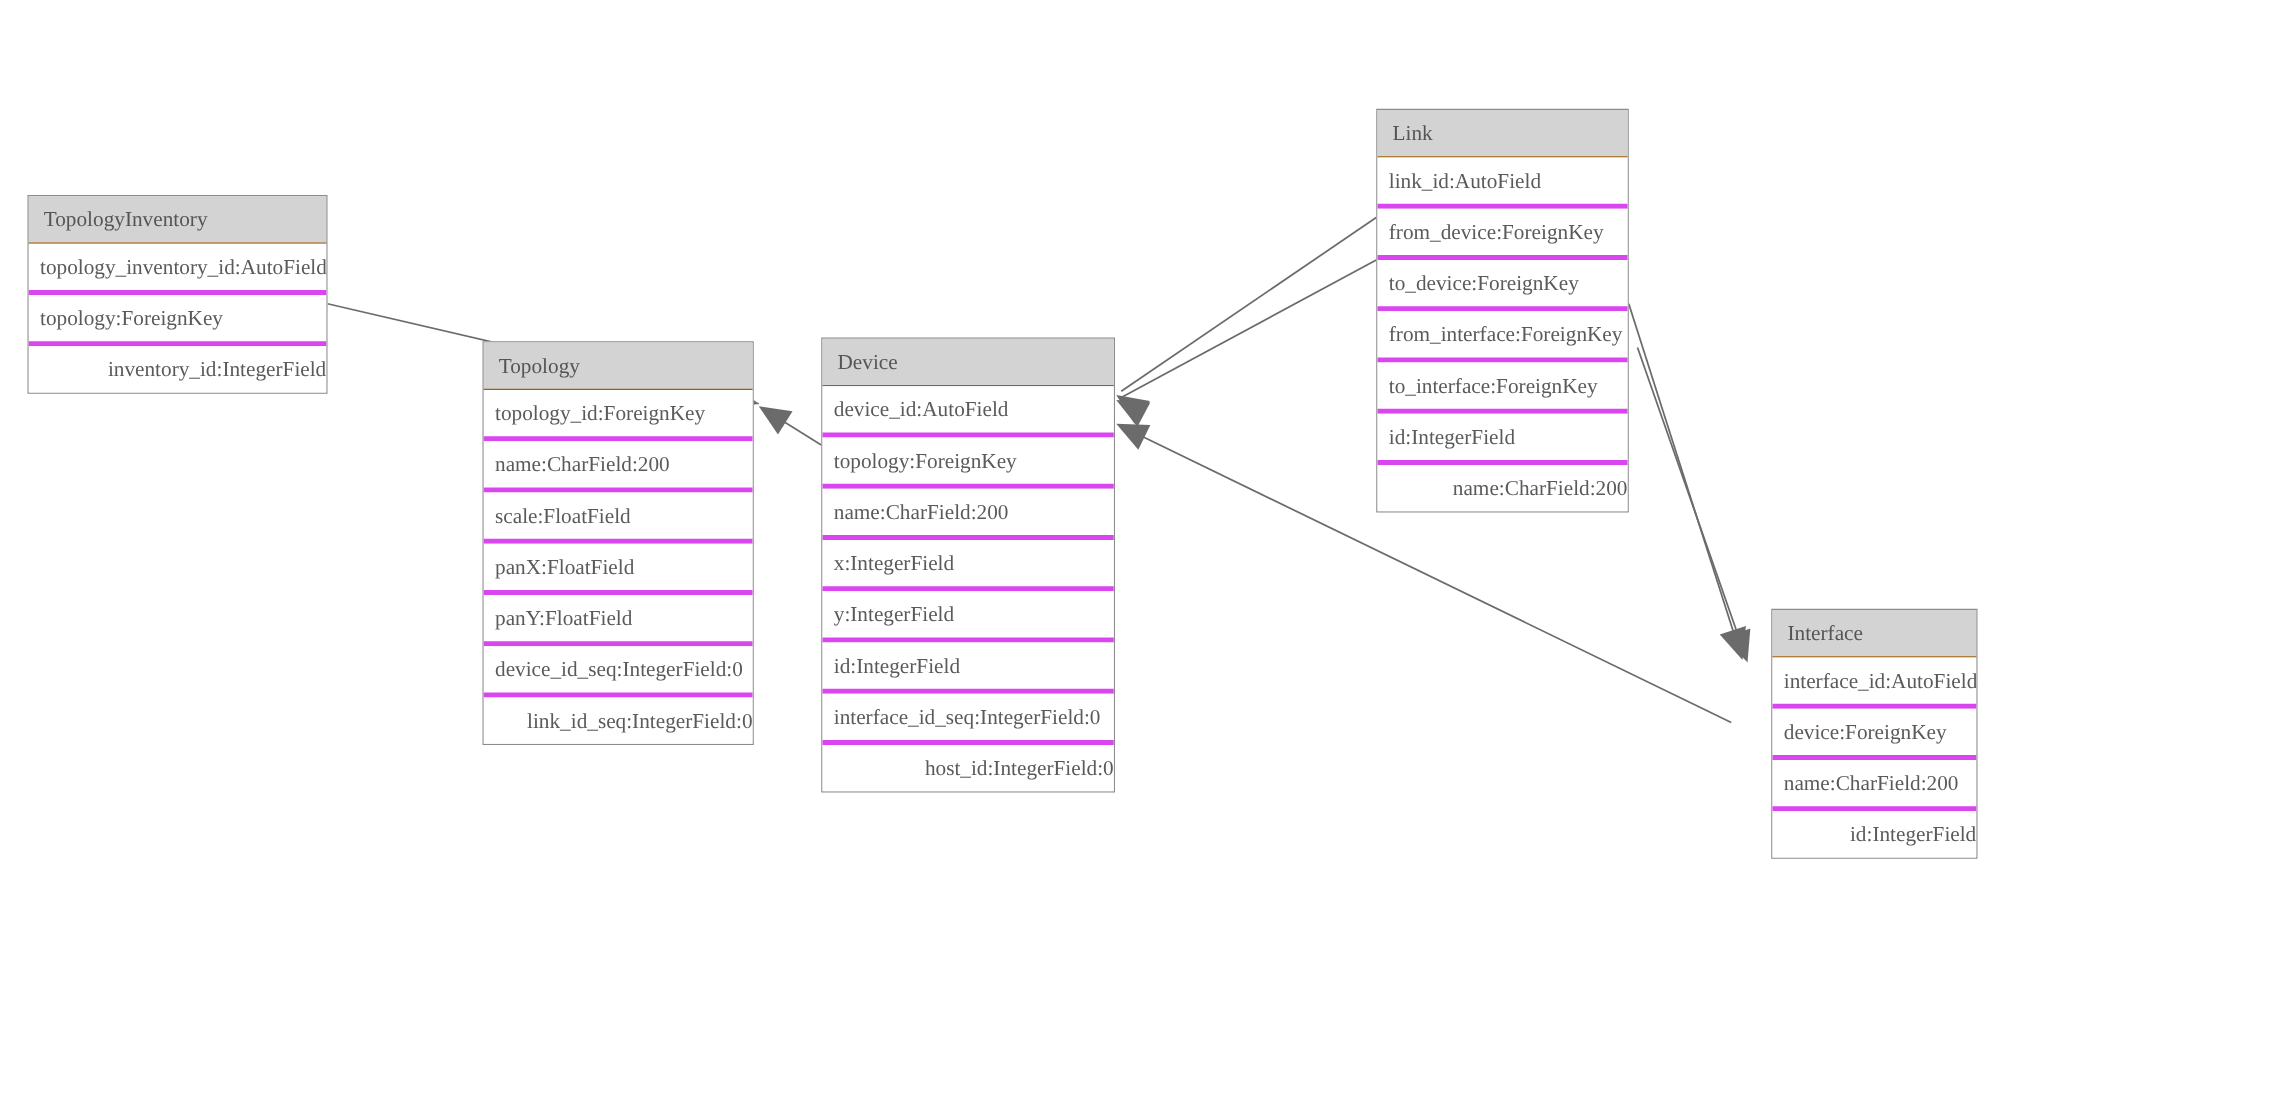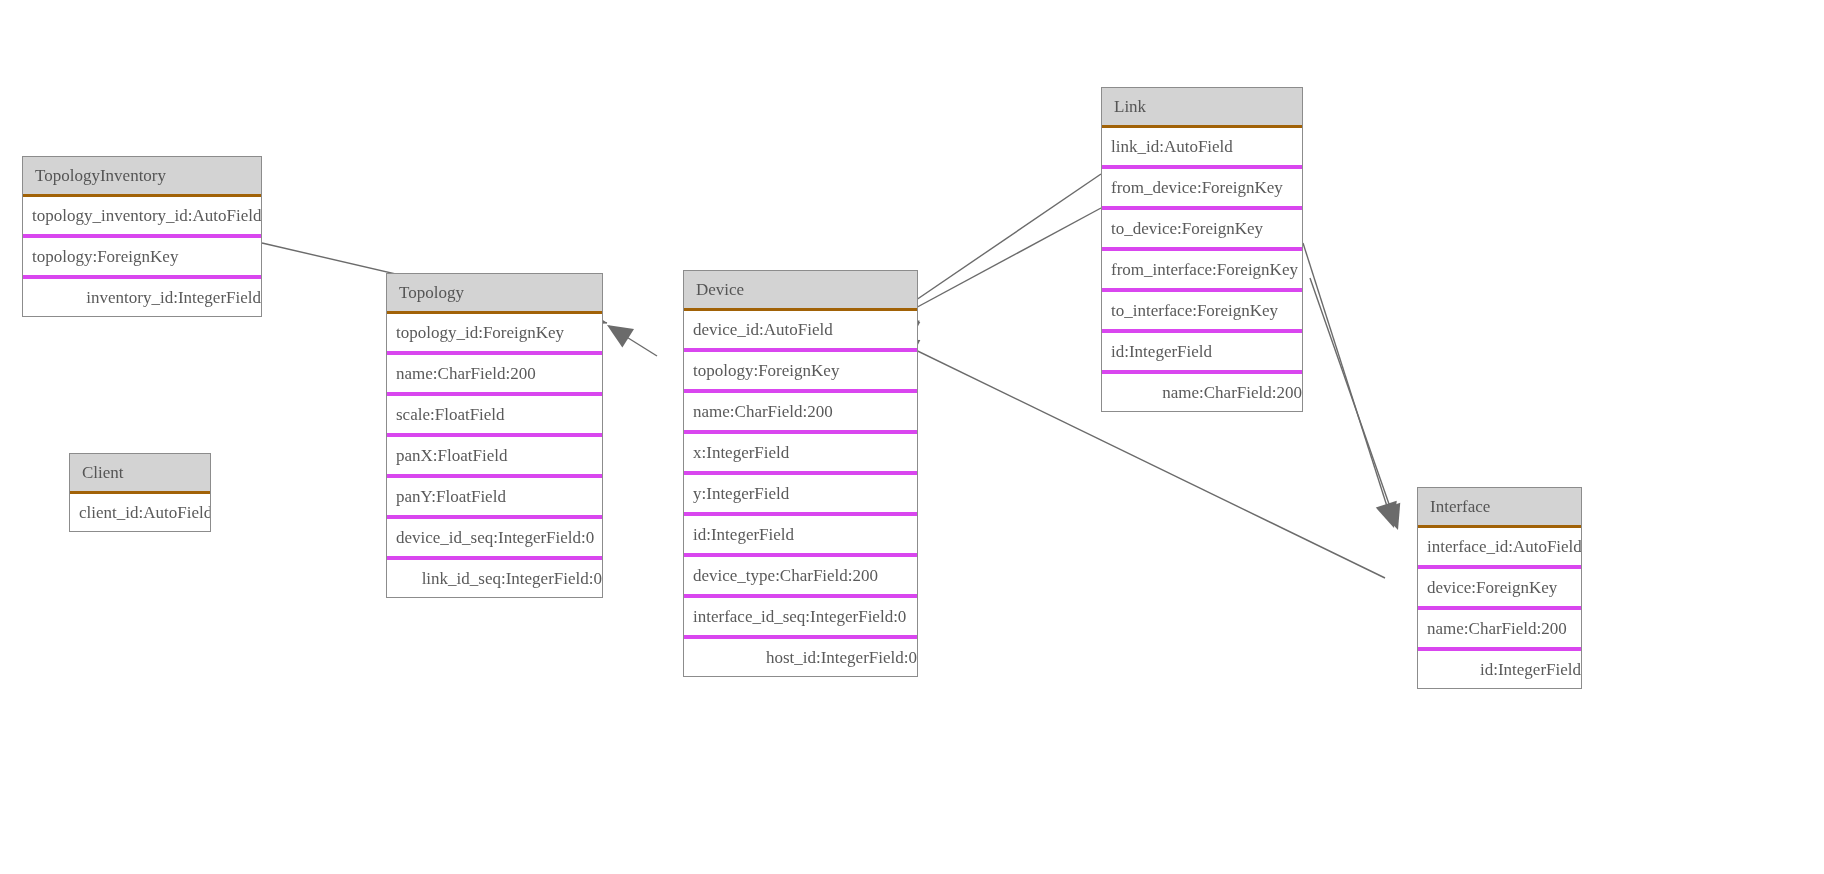--- a/index.html
+++ b/index.html
@@ -26,21 +26,21 @@
     pointer-events: none;
   }
   .entity {
     position: absolute;
     border: 1px solid #8c8c8c;
     background: #ffffff;
     z-index: 2;
   }
   .entity-header {
     background: #d3d3d3;
-    border-bottom: 3px solid #a16207;
+    border-bottom: 1px solid #a16207;
     color: #555555;
     font-size: 17px;
     line-height: 1;
     padding: 10px 0 10px 12px;
     white-space: nowrap;
     overflow: hidden;
   }
   .entity-field {
     border-bottom: 4px solid #d946ef;
     color: #5a5a5a;
@@ -98,33 +98,28 @@
     <div class="entity" style="left: 386px; top: 273px; width: 217px;">
       <div class="entity-header">Topology</div>
       <div class="entity-field">topology_id:ForeignKey</div>
       <div class="entity-field">name:CharField:200</div>
       <div class="entity-field">scale:FloatField</div>
       <div class="entity-field">panX:FloatField</div>
       <div class="entity-field">panY:FloatField</div>
       <div class="entity-field">device_id_seq:IntegerField:0</div>
       <div class="entity-field">link_id_seq:IntegerField:0</div>
     </div>
-    <div class="entity" style="left: 69px; top: 453px; width: 142px;">
-      <div class="entity-header">Client</div>
-      <div class="entity-field">client_id:AutoField</div>
-    </div>
-    <div class="entity" style="left: 657px; top: 270px; width: 235px; margin-left: 26px;">
+    <div class="entity" style="left: 657px; top: 270px; width: 235px;">
       <div class="entity-header">Device</div>
       <div class="entity-field">device_id:AutoField</div>
       <div class="entity-field">topology:ForeignKey</div>
       <div class="entity-field">name:CharField:200</div>
       <div class="entity-field">x:IntegerField</div>
       <div class="entity-field">y:IntegerField</div>
       <div class="entity-field">id:IntegerField</div>
-      <div class="entity-field">device_type:CharField:200</div>
       <div class="entity-field">interface_id_seq:IntegerField:0</div>
       <div class="entity-field">host_id:IntegerField:0</div>
     </div>
     <div class="entity" style="left: 1101px; top: 87px; width: 202px;">
       <div class="entity-header">Link</div>
       <div class="entity-field">link_id:AutoField</div>
       <div class="entity-field">from_device:ForeignKey</div>
       <div class="entity-field">to_device:ForeignKey</div>
       <div class="entity-field">from_interface:ForeignKey</div>
       <div class="entity-field">to_interface:ForeignKey</div>

